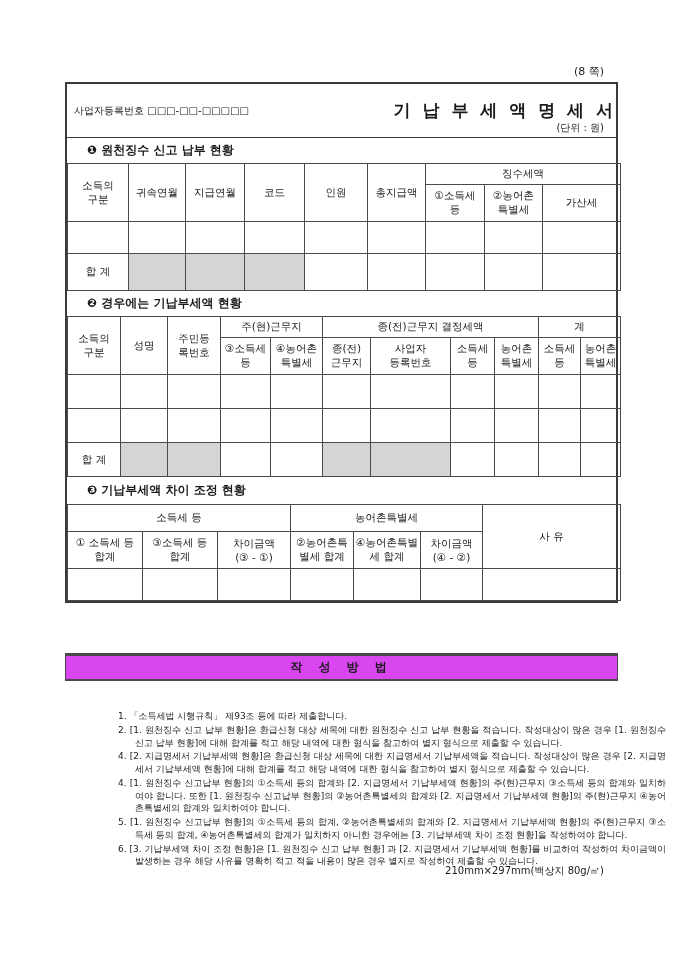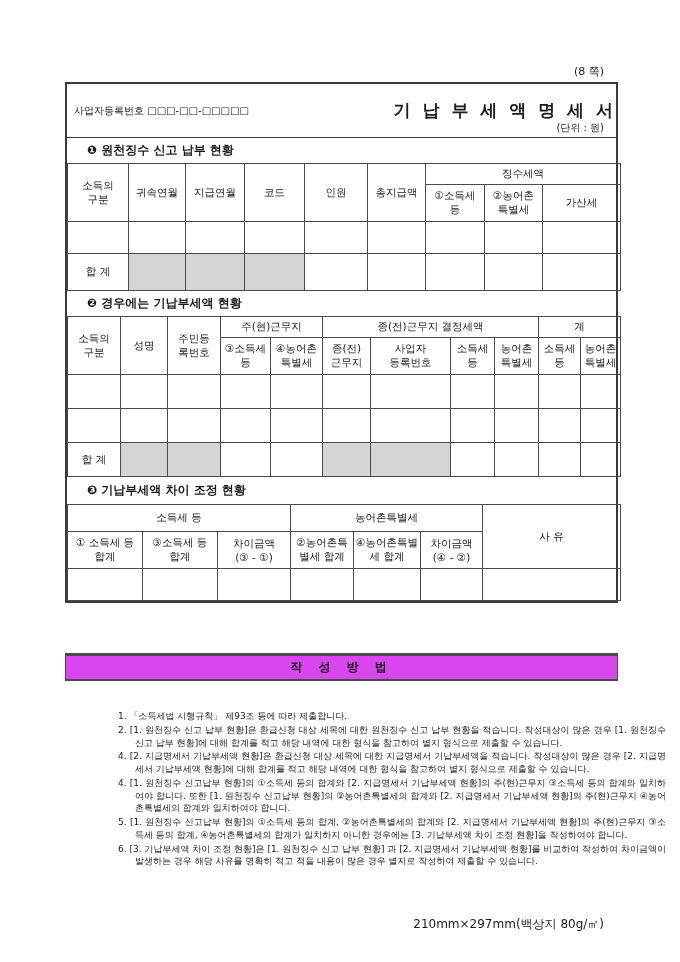--- a/index.html
+++ b/index.html
@@ -23,21 +23,21 @@
   tr.total td{height:36px;}
   tr.total2 td{height:33px;}
   td.gray{background:#d5d5d5;}
   .method{position:absolute;left:65px;top:653px;width:553px;}
   .method-rule{height:2px;background:#4a4a4a;}
   .method-bar{border:1px solid #4a4a4a;border-bottom-width:2px;background:#d946ef;
         height:23px;line-height:23px;text-align:center;font-weight:bold;font-size:12px;letter-spacing:6px;}
   .instructions{position:absolute;left:70px;top:710px;width:548px;font-size:9px;line-height:1.42;
         text-align:justify;margin-left:48px;}
   .instr-item{padding-left:17px;text-indent:-17px;margin-bottom:1px;}
-  .footer{position:absolute;top:916px;right:60px;font-size:12px;}
+  .footer{position:absolute;top:864px;right:60px;font-size:10px;}
 </style>
 </head>
 <body>
 
 <div class="page">
 
   <div class="page-num">(8 쪽)</div>
 
   <div class="form-box">
 

